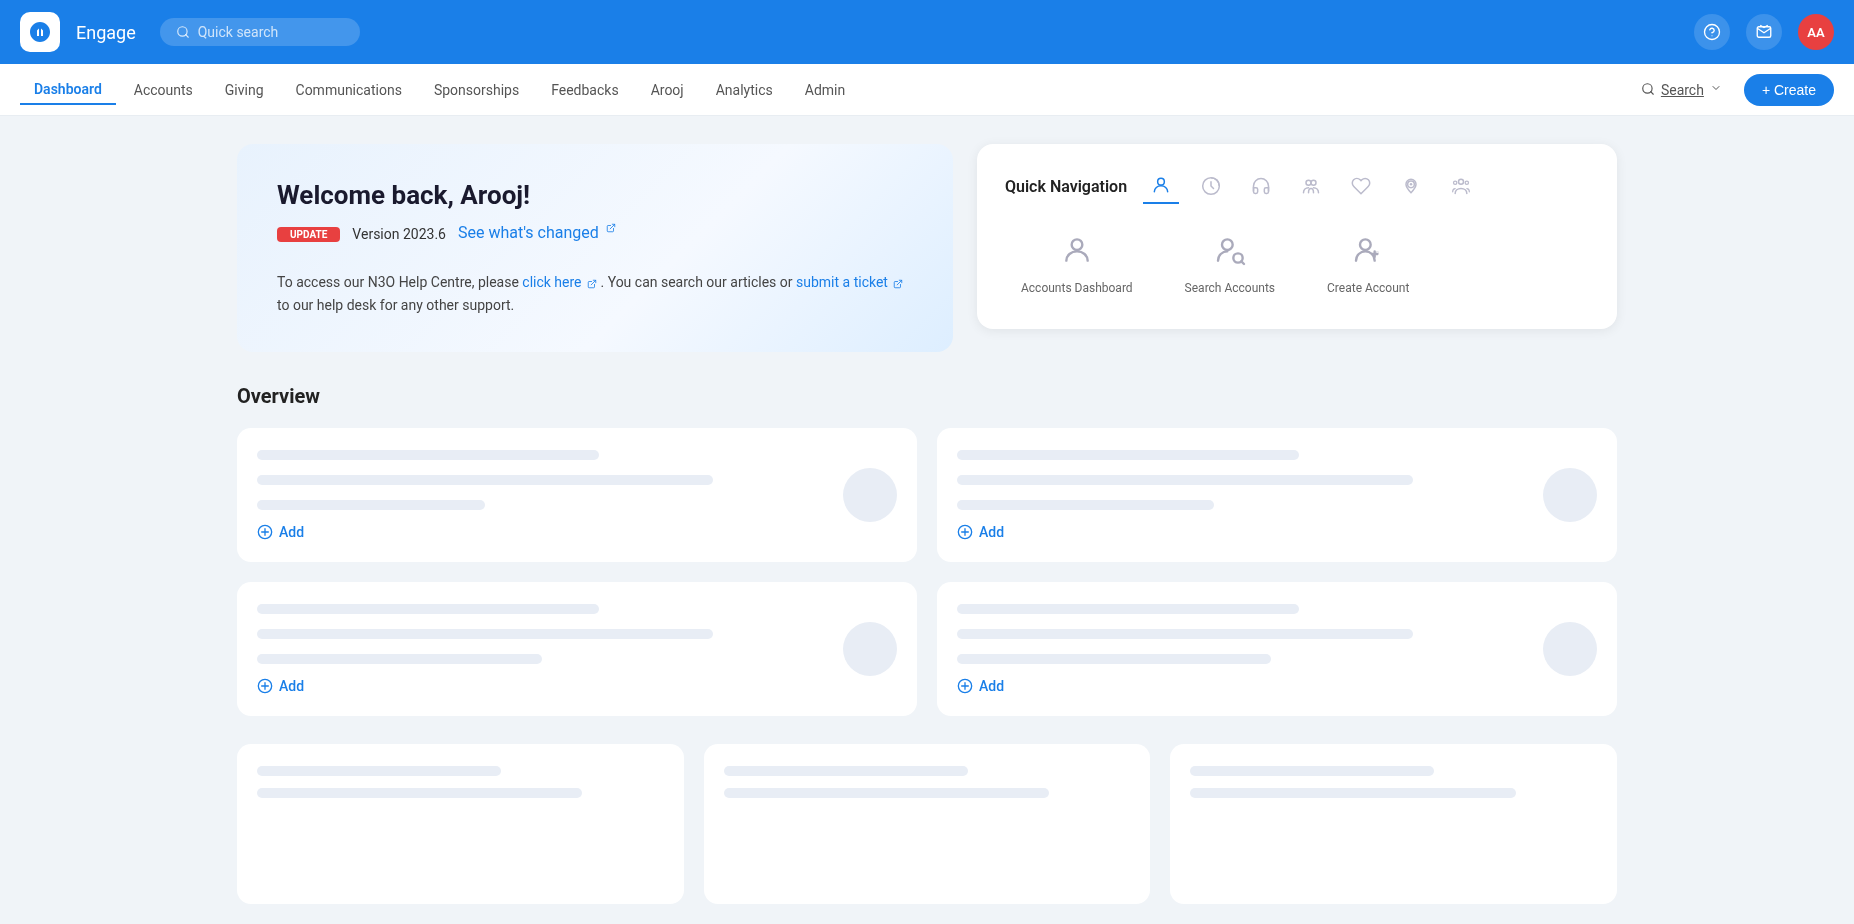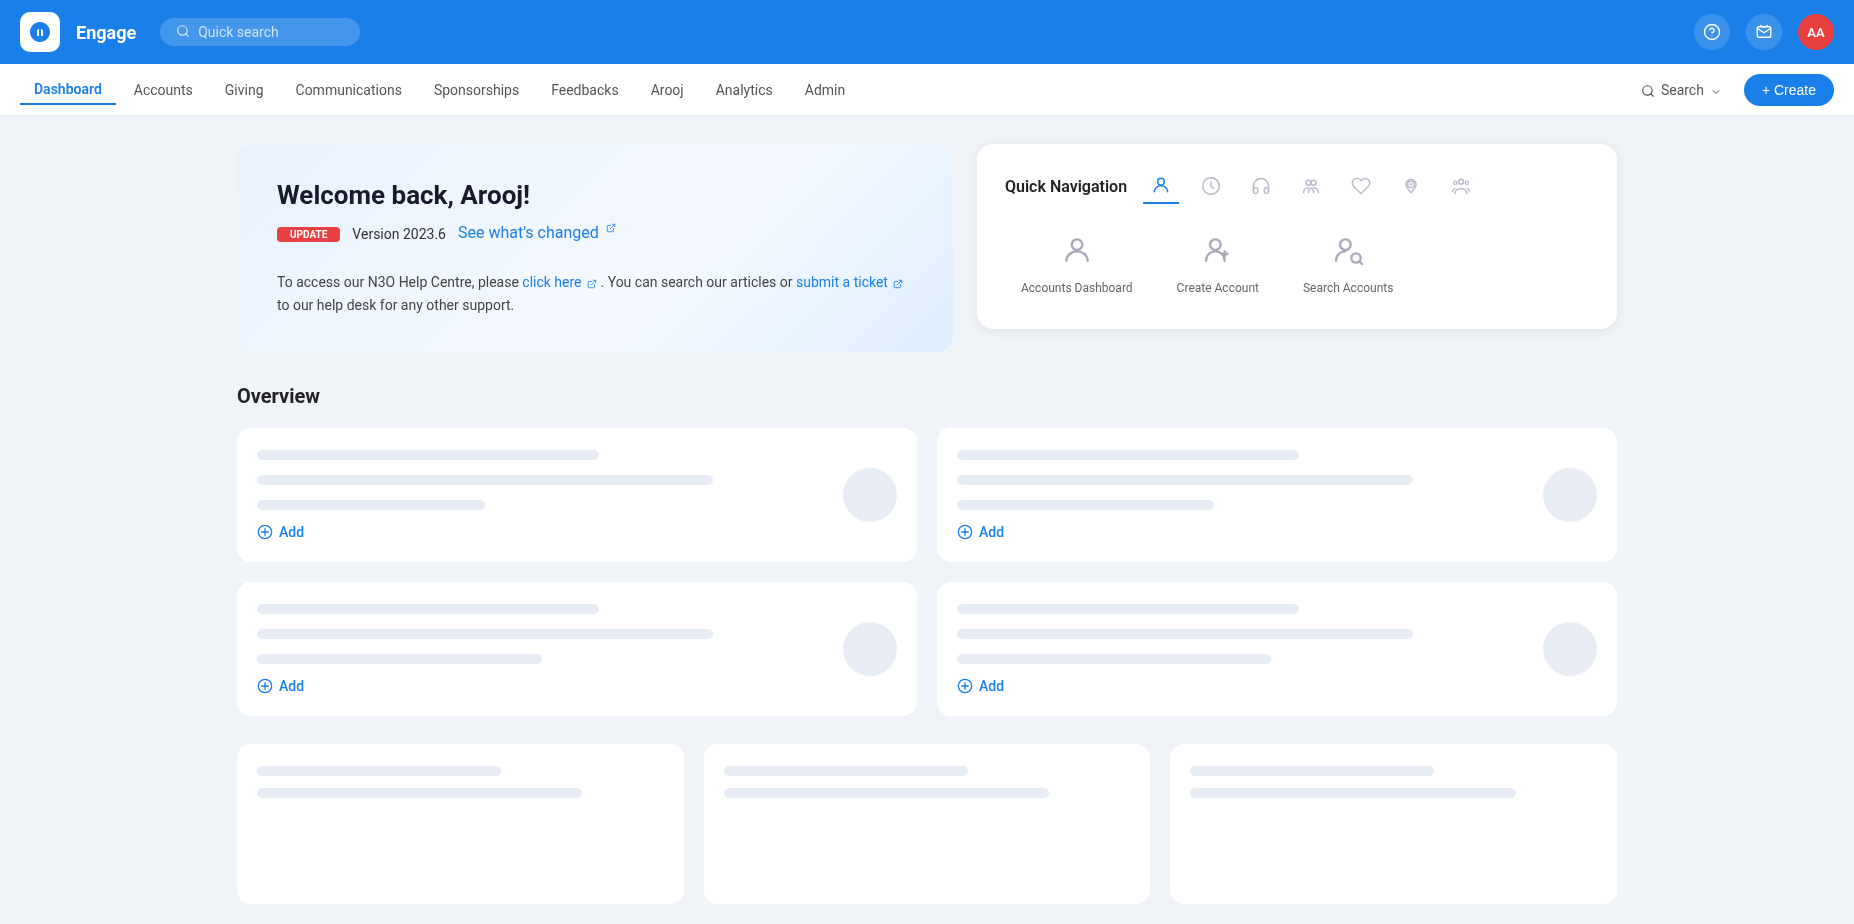--- a/index.html
+++ b/index.html
@@ -18,25 +18,26 @@
       background: white;
       border-radius: 10px;
       width: 40px; height: 40px;
       display: flex; align-items: center; justify-content: center;
       flex-shrink: 0;
     }
     .topbar-logo svg { width: 24px; height: 24px; }
     .topbar-title {
       color: white;
       font-size: 18px;
-      font-weight: 700;
+      font-weight: 400;
       margin-right: 8px;
     }
     .topbar-search {
       display: flex;
+      align-items: center;
       background: rgba(255,255,255,0.18);
       border-radius: 20px;
       padding: 6px 16px;
       gap: 8px;
       color: rgba(255,255,255,0.85);
       font-size: 14px;
       cursor: pointer;
       min-width: 200px;
     }
     .topbar-spacer { flex: 1; }
@@ -96,27 +97,28 @@
       border-bottom: 2px solid #1a7fe8;
       border-radius: 0;
     }
     .nav-right {
       display: flex;
       align-items: center;
       gap: 12px;
     }
     .nav-search-btn {
       display: flex;
-      align-items: flex-end;
+      align-items: flex-start;
       gap: 6px;
       color: #555;
       font-size: 14px;
       cursor: pointer;
       padding: 6px 10px;
       border-radius: 6px;
+      text-decoration: underline;
     }
     .create-btn {
       background: #1a7fe8;
       color: white;
       border: none;
       border-radius: 20px;
       padding: 8px 18px;
       font-size: 14px;
       font-weight: 500;
       cursor: pointer;
@@ -214,21 +216,21 @@
       color: #aab;
       font-size: 18px;
     }
     .qn-icon.active {
       color: #1a7fe8;
       border-bottom: 2px solid #1a7fe8;
       border-radius: 0;
     }
     .quick-nav-items {
       display: flex;
-      gap: 12px;
+      gap: 20px;
     }
     .qn-item {
       display: flex;
       flex-direction: column;
       align-items: center;
       gap: 8px;
       cursor: pointer;
       padding: 10px 16px;
       border-radius: 10px;
       transition: background 0.15s;
@@ -491,37 +493,37 @@
               <circle cx="12" cy="8" r="4" stroke="#aab" stroke-width="1.8"></circle>
               <path d="M4 20c0-4 3.6-7 8-7s8 3 8 7" stroke="#aab" stroke-width="1.8" stroke-linecap="round"></path>
             </svg>
           </div>
           <span class="qn-item-label">Accounts Dashboard</span>
         </div>
         <div class="qn-item">
           <div class="qn-item-icon">
             <svg width="32" height="32" viewBox="0 0 24 24" fill="none">
               <circle cx="10" cy="8" r="4" stroke="#aab" stroke-width="1.8"></circle>
-              <path d="M3 20c0-4 3.2-7 7-7s7 3 7 7" stroke="#aab" stroke-width="1.8" stroke-linecap="round"></path>
-              <circle cx="19" cy="14" r="0.1" stroke="#aab" stroke-width="1.8"></circle>
-              <path d="M17 13v4M15 15h4" stroke="#aab" stroke-width="1.8" stroke-linecap="round"></path>
-            </svg>
-          </div>
-          <span class="qn-item-label">Create Account</span>
+              <path d="M3 20c0-4 3.2-7 7-7" stroke="#aab" stroke-width="1.8" stroke-linecap="round"></path>
+              <circle cx="18" cy="18" r="3.5" stroke="#aab" stroke-width="1.8"></circle>
+              <path d="M20.5 20.5l2 2" stroke="#aab" stroke-width="1.8" stroke-linecap="round"></path>
+            </svg>
+          </div>
+          <span class="qn-item-label">Search Accounts</span>
         </div>
         <div class="qn-item">
           <div class="qn-item-icon">
             <svg width="32" height="32" viewBox="0 0 24 24" fill="none">
               <circle cx="10" cy="8" r="4" stroke="#aab" stroke-width="1.8"></circle>
-              <path d="M3 20c0-4 3.2-7 7-7" stroke="#aab" stroke-width="1.8" stroke-linecap="round"></path>
-              <circle cx="18" cy="18" r="3.5" stroke="#aab" stroke-width="1.8"></circle>
-              <path d="M20.5 20.5l2 2" stroke="#aab" stroke-width="1.8" stroke-linecap="round"></path>
-            </svg>
-          </div>
-          <span class="qn-item-label">Search Accounts</span>
+              <path d="M3 20c0-4 3.2-7 7-7s7 3 7 7" stroke="#aab" stroke-width="1.8" stroke-linecap="round"></path>
+              <circle cx="19" cy="14" r="0.1" stroke="#aab" stroke-width="1.8"></circle>
+              <path d="M17 13v4M15 15h4" stroke="#aab" stroke-width="1.8" stroke-linecap="round"></path>
+            </svg>
+          </div>
+          <span class="qn-item-label">Create Account</span>
         </div>
       </div>
     </div>
   </div>
 
   <h2 class="overview-title">Overview</h2>
 
   <div class="overview-cards">
     <div class="overview-card">
       <div class="card-content-left">

